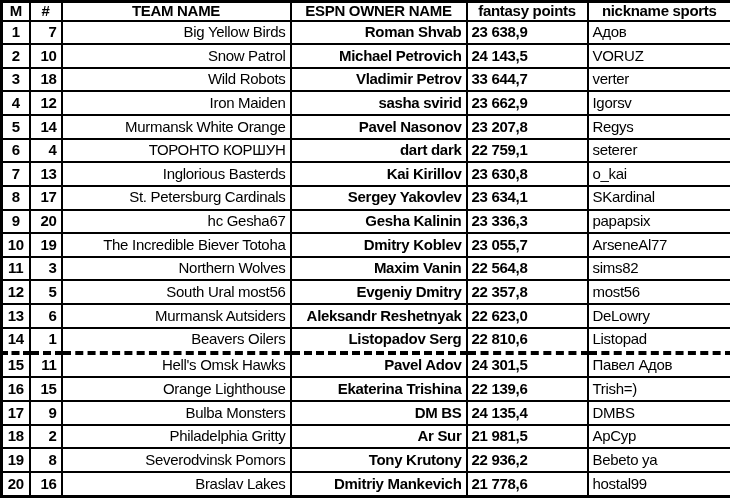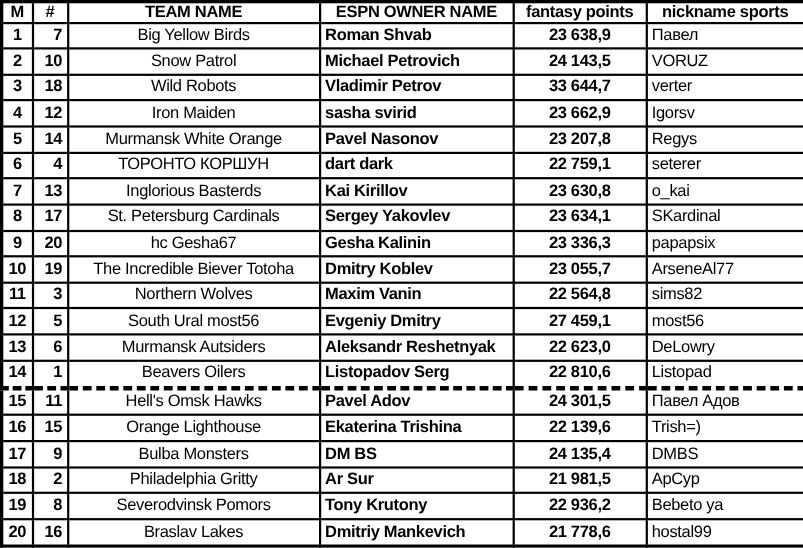--- a/index.html
+++ b/index.html
@@ -35,23 +35,23 @@
   }
   table.standings {
     border: 3px solid #000000;
   }
   thead th {
     font-weight: bold;
     text-align: center;
   }
   td.col-m      { text-align: center; font-weight: bold; padding-right: 3px; }
   td.col-num    { text-align: right;  font-weight: bold; padding-right: 7px; }
-  td.col-team   { text-align: center;   font-weight: normal; margin-left: 40px; }
-  td.col-owner  { text-align: left;   font-weight: bold; border-radius: 10px; }
-  td.col-points { text-align: center;  font-weight: bold; padding-right: 5px; }
+  td.col-team   { text-align: right;   font-weight: normal; margin-left: 40px; }
+  td.col-owner  { text-align: right;   font-weight: bold; border-radius: 10px; }
+  td.col-points { text-align: left;  font-weight: bold; padding-right: 5px; }
   td.col-nickname { text-align: left; font-weight: normal; }
   tr.divider-after td {
     border-bottom: 4px dashed #000000;
   }
 </style>
 </head>
 <body>
 
 <div class="sheet">
   <table class="standings">
@@ -73,21 +73,21 @@
         <th>nickname sports</th>
       </tr>
     </thead>
     <tbody>
         <tr>
     <td class="col-m">1</td>
     <td class="col-num">7</td>
     <td class="col-team">Big Yellow Birds</td>
     <td class="col-owner">Roman Shvab</td>
     <td class="col-points">23 638,9</td>
-    <td class="col-nickname">Павел</td>
+    <td class="col-nickname">Адов</td>
   </tr>
         <tr>
     <td class="col-m">2</td>
     <td class="col-num">10</td>
     <td class="col-team">Snow Patrol</td>
     <td class="col-owner">Michael Petrovich</td>
     <td class="col-points">24 143,5</td>
     <td class="col-nickname">VORUZ</td>
   </tr>
         <tr>
@@ -160,21 +160,21 @@
     <td class="col-team">Northern Wolves</td>
     <td class="col-owner">Maxim Vanin</td>
     <td class="col-points">22 564,8</td>
     <td class="col-nickname">sims82</td>
   </tr>
         <tr>
     <td class="col-m">12</td>
     <td class="col-num">5</td>
     <td class="col-team">South Ural most56</td>
     <td class="col-owner">Evgeniy Dmitry</td>
-    <td class="col-points">27 459,1</td>
+    <td class="col-points">22 357,8</td>
     <td class="col-nickname">most56</td>
   </tr>
         <tr>
     <td class="col-m">13</td>
     <td class="col-num">6</td>
     <td class="col-team">Murmansk Autsiders</td>
     <td class="col-owner">Aleksandr Reshetnyak</td>
     <td class="col-points">22 623,0</td>
     <td class="col-nickname">DeLowry</td>
   </tr>

